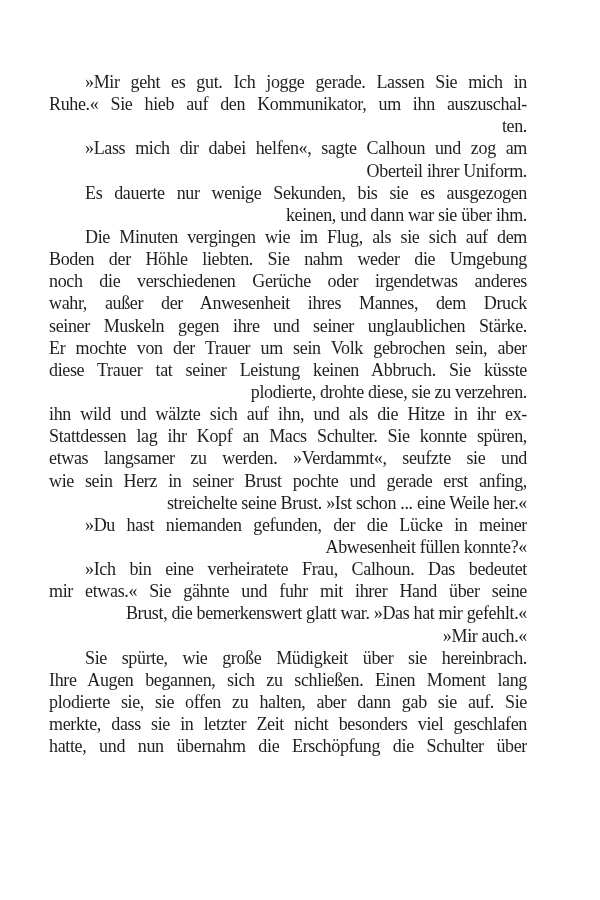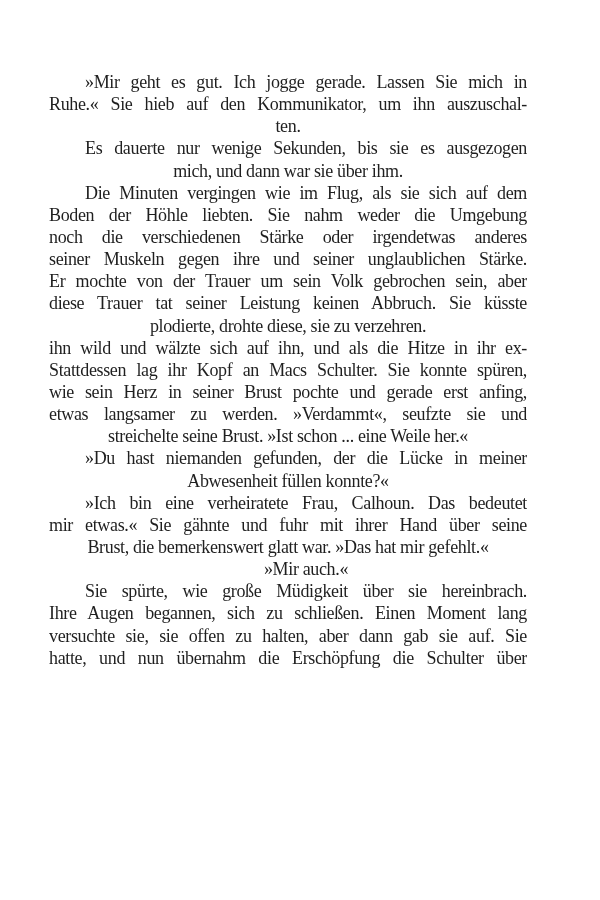--- a/index.html
+++ b/index.html
@@ -26,21 +26,21 @@
     margin: 0;
     padding: 0;
   }
   .line {
     height: 22.15px;
     line-height: 22.15px;
     font-size: 18px;
     letter-spacing: -0.35px;
     white-space: normal;
     overflow: hidden;
-    text-align: center;
+    text-align: right;
   }
   .line.just {
     text-align: justify;
     text-align-last: justify;
   }
   .line.first {
     padding-left: 36px;
   }
   .page-number {
     position: absolute;
@@ -57,52 +57,58 @@
 <body>
 
 <div class="page">
   <div class="text-block">
       <div class="paragraph">
         <div class="line just first">»Mir geht es gut. Ich jogge gerade. Lassen Sie mich in</div>
         <div class="line just">Ruhe.« Sie hieb auf den Kommunikator, um ihn auszuschal-</div>
         <div class="line">ten.</div>
       </div>
       <div class="paragraph">
+        <div class="line just first">»Lass mich dir dabei helfen«, sagte Calhoun und zog am</div>
+        <div class="line">Oberteil ihrer Uniform.</div>
+      </div>
+      <div class="paragraph">
         <div class="line just first">Es dauerte nur wenige Sekunden, bis sie es ausgezogen</div>
-        <div class="line">mich, und dann war sie über ihm.</div>
+        <div class="line">keinen, und dann war sie über ihm.</div>
       </div>
       <div class="paragraph">
         <div class="line just first">Die Minuten vergingen wie im Flug, als sie sich auf dem</div>
         <div class="line just">Boden der Höhle liebten. Sie nahm weder die Umgebung</div>
-        <div class="line just">noch die verschiedenen Stärke oder irgendetwas anderes</div>
+        <div class="line just">noch die verschiedenen Gerüche oder irgendetwas anderes</div>
+        <div class="line just">wahr, außer der Anwesenheit ihres Mannes, dem Druck</div>
         <div class="line just">seiner Muskeln gegen ihre und seiner unglaublichen Stärke.</div>
         <div class="line just">Er mochte von der Trauer um sein Volk gebrochen sein, aber</div>
         <div class="line just">diese Trauer tat seiner Leistung keinen Abbruch. Sie küsste</div>
         <div class="line">plodierte, drohte diese, sie zu verzehren.</div>
         <div class="line just">ihn wild und wälzte sich auf ihn, und als die Hitze in ihr ex-</div>
       </div>
       <div class="paragraph">
         <div class="line just">Stattdessen lag ihr Kopf an Macs Schulter. Sie konnte spüren,</div>
+        <div class="line just">etwas langsamer zu werden. »Verdammt«, seufzte sie und</div>
         <div class="line just">wie sein Herz in seiner Brust pochte und gerade erst anfing,</div>
-        <div class="line just">etwas langsamer zu werden. »Verdammt«, seufzte sie und</div>
         <div class="line">streichelte seine Brust. »Ist schon ... eine Weile her.«</div>
       </div>
       <div class="paragraph">
         <div class="line just first">»Du hast niemanden gefunden, der die Lücke in meiner</div>
         <div class="line">Abwesenheit füllen konnte?«</div>
       </div>
       <div class="paragraph">
         <div class="line just first">»Ich bin eine verheiratete Frau, Calhoun. Das bedeutet</div>
         <div class="line just">mir etwas.« Sie gähnte und fuhr mit ihrer Hand über seine</div>
         <div class="line">Brust, die bemerkenswert glatt war. »Das hat mir gefehlt.«</div>
       </div>
       <div class="paragraph">
         <div class="line first">»Mir auch.«</div>
       </div>
       <div class="paragraph">
         <div class="line just first">Sie spürte, wie große Müdigkeit über sie hereinbrach.</div>
         <div class="line just">Ihre Augen begannen, sich zu schließen. Einen Moment lang</div>
-        <div class="line just">versuchte sie, sie offen zu halten, aber dann gab sie auf. Sie</div>
+        <div class="line just">plodierte sie, sie offen zu halten, aber dann gab sie auf. Sie</div>
+        <div class="line just">merkte, dass sie in letzter Zeit nicht besonders viel geschlafen</div>
         <div class="line just">hatte, und nun übernahm die Erschöpfung die Schulter über</div>
       </div>
     </div>
   <div class="page-number">14</div>
 </div>
 
 </body></html>

